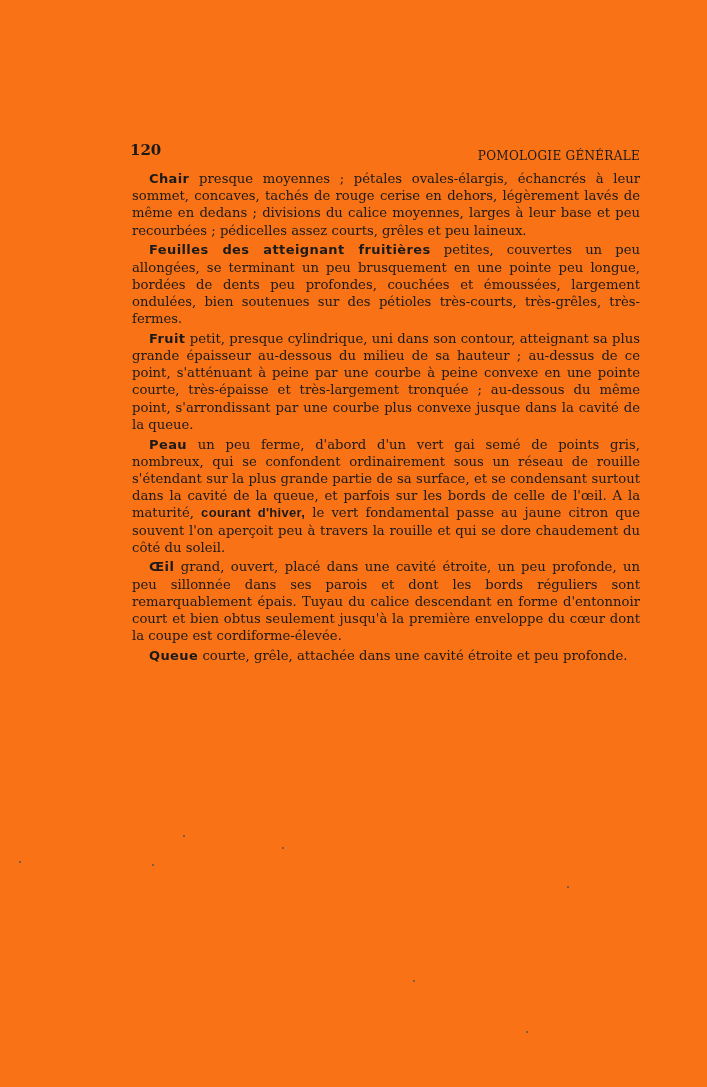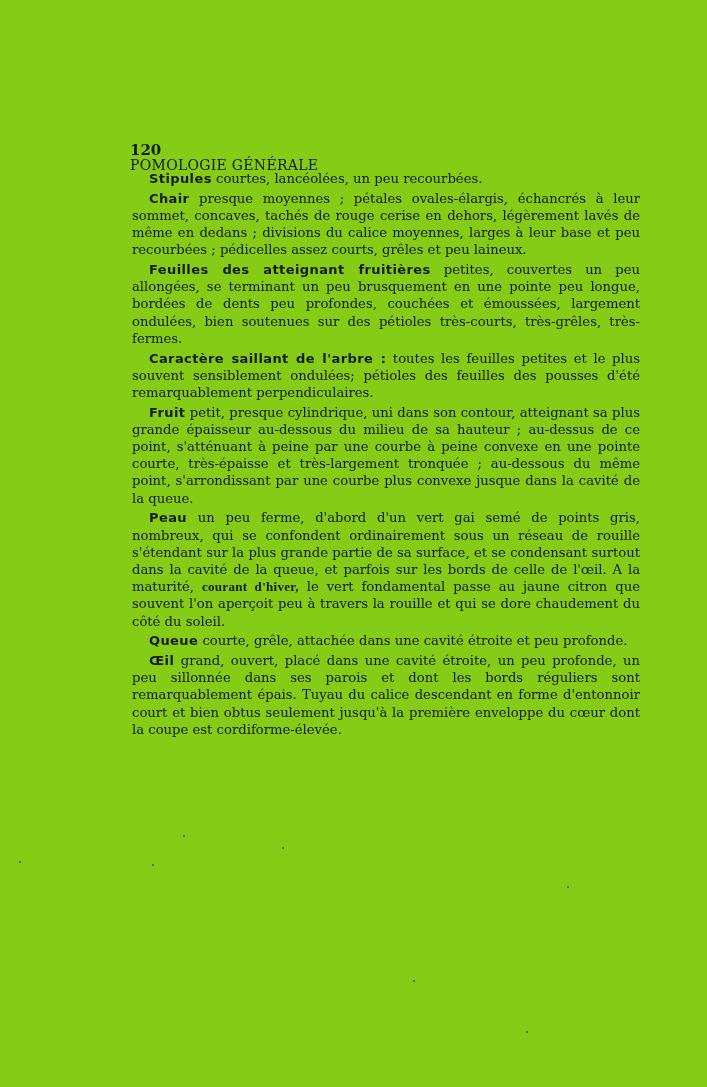--- a/index.html
+++ b/index.html
@@ -1,47 +1,45 @@
 <!DOCTYPE html>
 <html><head>
   <meta charset="utf-8">
   <style>
     html, body { margin: 0; padding: 0; background: #ffffff; }
     body { width: 707px; height: 1087px; position: relative; overflow: hidden; }
     .page {
-      position: absolute; left: 0; top: 0; width: 707px; height: 1087px; background: #84cc16;
+      position: absolute; left: 0; top: 0; width: 707px; height: 1087px; background: #f97316;
       color: #1a1a1a; font-family: "DejaVu Serif", "Liberation Serif", serif;
     }
     .header { position: absolute; top: 141px; left: 130px; width: 510px; height: 20px; }
     .page-number { position: absolute; left: 0; top: 0; font-size: 15px; font-weight: bold; }
-    .running-title { position: absolute; left: 0; right: 0; top: 16px; text-align: left; font-size: 14px; letter-spacing: 0.3px; }
+    .running-title { position: absolute; left: 0; right: 0; top: 8px; text-align: right; font-size: 12px; letter-spacing: 0.3px; }
     .body { position: absolute; top: 170px; left: 132px; width: 508px; font-size: 13.2px; line-height: 17.2px; }
     .para { margin: 0 0 2.5px 0; text-indent: 17px; text-align: justify; }
     .lead { font-family: "DejaVu Sans", "Liberation Sans", sans-serif; font-weight: 900; letter-spacing: 0.4px; font-size: 13px; }
-    .emph { font-family: Liberation Serif, serif; font-weight: 900; font-size: 13px; letter-spacing: 0.3px; }
+    .emph { font-family: Liberation Sans, sans-serif; font-weight: 900; font-size: 13px; letter-spacing: 0.3px; }
     .speck { position: absolute; width: 2px; height: 2px; background: #555; border-radius: 1px; }
   </style>
 </head>
 <body>
 
 <div class="page">
   <div class="header">
     <span class="page-number">120</span>
     <div class="running-title">POMOLOGIE GÉNÉRALE</div>
   </div>
 
   <div class="body">
-    <p class="para"><span class="lead">Stipules</span><span> courtes, lancéolées, un peu recourbées.</span></p>
     <p class="para"><span class="lead">Chair</span><span> presque moyennes ; pétales ovales-élargis, échancrés à leur sommet, concaves, tachés de rouge cerise en dehors, légèrement lavés de même en dedans ; divisions du calice moyennes, larges à leur base et peu recourbées ; pédicelles assez courts, grêles et peu laineux.</span></p>
     <p class="para"><span class="lead">Feuilles des atteignant fruitières</span><span> petites, couvertes un peu allongées, se terminant un peu brusquement en une pointe peu longue, bordées de dents peu profondes, couchées et émoussées, largement ondulées, bien soutenues sur des pétioles très-courts, très-grêles, très-fermes.</span></p>
-    <p class="para"><span class="lead">Caractère saillant de l'arbre :</span><span> toutes les feuilles petites et le plus souvent sensiblement ondulées; pétioles des feuilles des pousses d'été remarquablement perpendiculaires.</span></p>
     <p class="para"><span class="lead">Fruit</span><span> petit, presque cylindrique, uni dans son contour, atteignant sa plus grande épaisseur au-dessous du milieu de sa hauteur ; au-dessus de ce point, s'atténuant à peine par une courbe à peine convexe en une pointe courte, très-épaisse et très-largement tronquée ; au-dessous du même point, s'arrondissant par une courbe plus convexe jusque dans la cavité de la queue.</span></p>
     <p class="para"><span class="lead">Peau</span><span> un peu ferme, d'abord d'un vert gai semé de points gris, nombreux, qui se confondent ordinairement sous un réseau de rouille s'étendant sur la plus grande partie de sa surface, et se condensant surtout dans la cavité de la queue, et parfois sur les bords de celle de l'œil. A la maturité, </span><span class="emph">courant d'hiver,</span><span> le vert fondamental passe au jaune citron que souvent l'on aperçoit peu à travers la rouille et qui se dore chaudement du côté du soleil.</span></p>
+    <p class="para"><span class="lead">Œil</span><span> grand, ouvert, placé dans une cavité étroite, un peu profonde, un peu sillonnée dans ses parois et dont les bords réguliers sont remarquablement épais. Tuyau du calice descendant en forme d'entonnoir court et bien obtus seulement jusqu'à la première enveloppe du cœur dont la coupe est cordiforme-élevée.</span></p>
     <p class="para"><span class="lead">Queue</span><span> courte, grêle, attachée dans une cavité étroite et peu profonde.</span></p>
-    <p class="para"><span class="lead">Œil</span><span> grand, ouvert, placé dans une cavité étroite, un peu profonde, un peu sillonnée dans ses parois et dont les bords réguliers sont remarquablement épais. Tuyau du calice descendant en forme d'entonnoir court et bien obtus seulement jusqu'à la première enveloppe du cœur dont la coupe est cordiforme-élevée.</span></p>
   </div>
 
   <span class="speck" style="left:183px;top:835px;"></span>
   <span class="speck" style="left:282px;top:847px;"></span>
   <span class="speck" style="left:152px;top:864px;"></span>
   <span class="speck" style="left:19px;top:861px;"></span>
   <span class="speck" style="left:567px;top:886px;"></span>
   <span class="speck" style="left:413px;top:980px;"></span>
   <span class="speck" style="left:526px;top:1031px;"></span>
 

